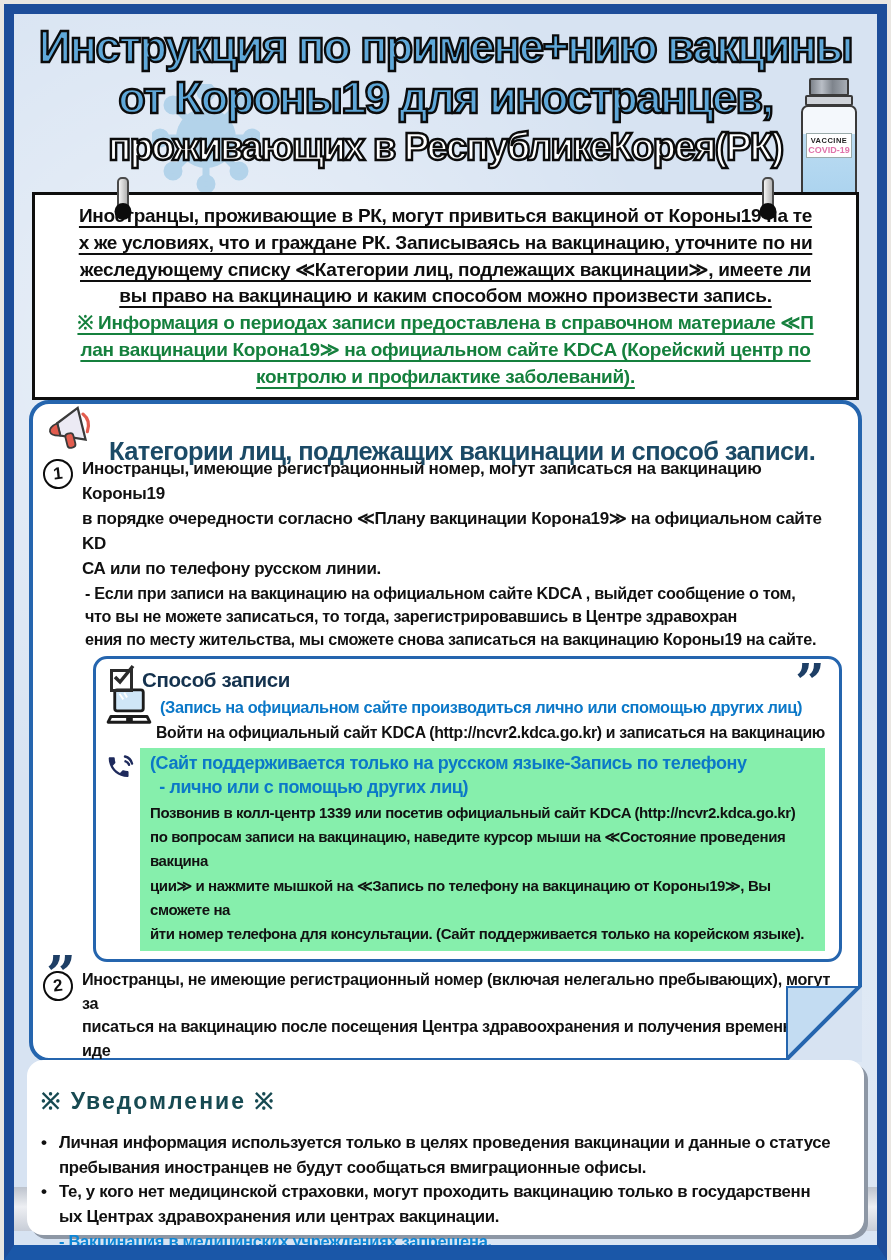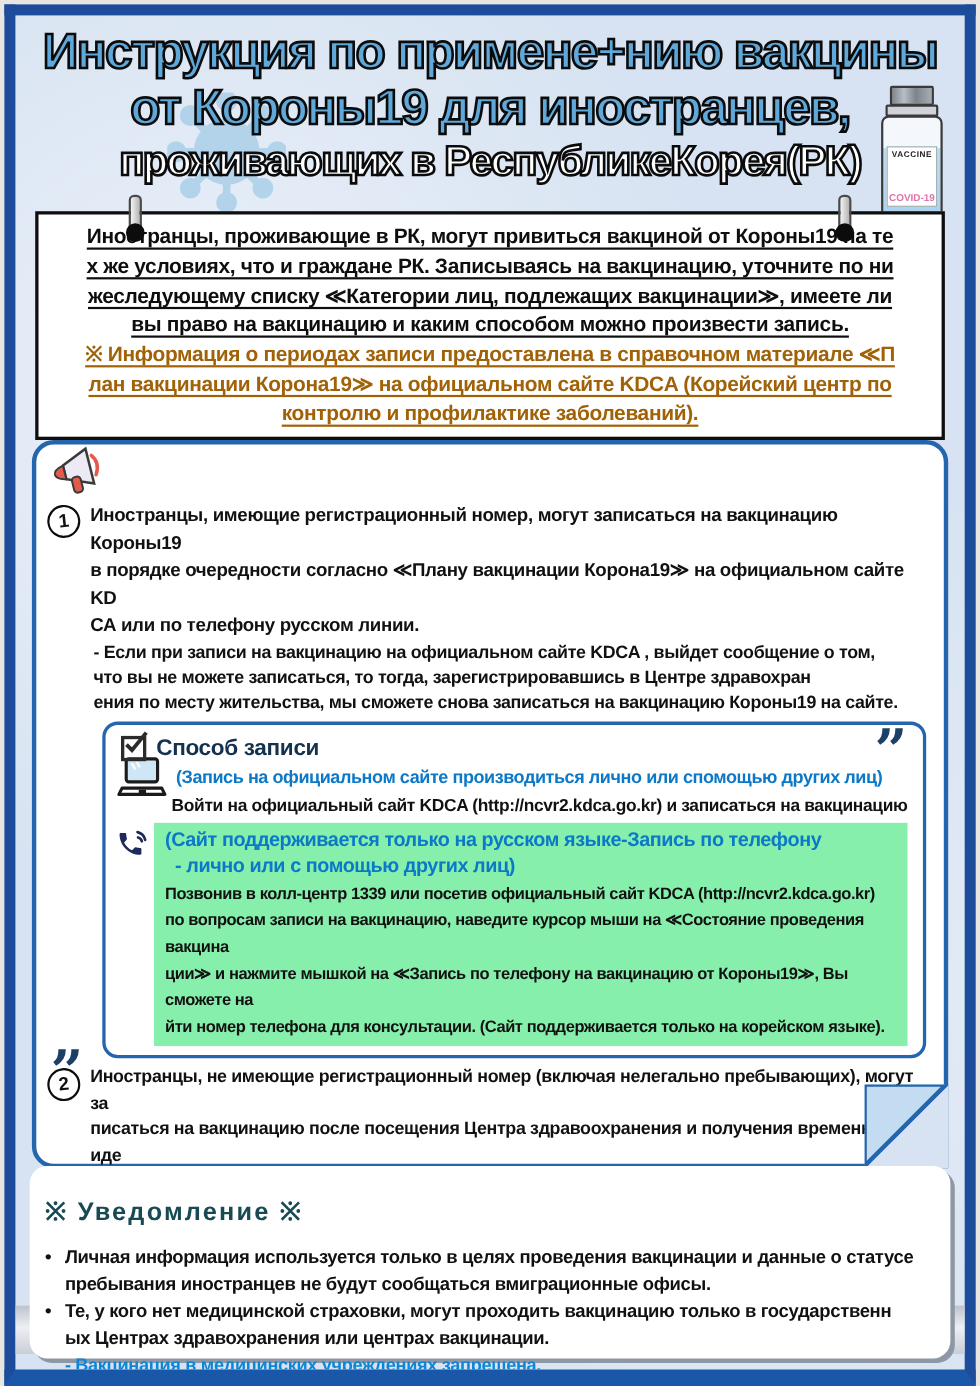--- a/index.html
+++ b/index.html
@@ -24,25 +24,25 @@
   .t1{font-size:45px;line-height:50px;color:#5fa8d9;}
   .t2{font-size:45px;line-height:52px;color:#5fa8d9;}
   .t3{font-size:38px;line-height:46px;color:#ffffff;}
   .virus{position:absolute;left:138px;top:62px;z-index:-1;opacity:.85;}
   .bottle{position:absolute;right:16px;top:56px;width:64px;height:128px;z-index:3;}
   .bottle .cap{width:36px;height:14px;margin:0 auto;background:linear-gradient(90deg,#7e848c,#b9bec6 30%,#7e848c 60%,#a7adb5);border:2px solid #3a3a3a;border-radius:2px;}
   .bottle .flange{width:44px;height:7px;margin:-1px auto 0;background:#cfd3d9;border:2px solid #3a3a3a;border-radius:2px;}
   .bottle .body{width:52px;height:98px;margin:-1px auto 0;background:linear-gradient(180deg,#f4f8fc 0%,#f4f8fc 28%,#bcdcf2 28%,#a9d2ee 100%);border:2.5px solid #3a3a3a;border-radius:7px;position:relative;overflow:hidden;}
   .bottle .label{position:absolute;left:3px;right:3px;top:26px;background:#fff;border:1px solid #9aa;padding:2px 0;text-align:center;}
   .lbl1{font-size:7.5px;letter-spacing:.5px;color:#222;display:block;}
-  .lbl2{font-size:9px;color:#e074ab;display:block;margin-top:30px;}
+  .lbl2{font-size:9px;color:#e074ab;display:block;}
   
   .intro-box{position:absolute;top:178px;left:18px;right:18px;height:194px;background:#fff;border:3px solid #0e0e0e;text-align:center;padding-top:8px;z-index:2;}
   .intro-black{font-size:19px;line-height:26.8px;color:#0e0e0e;text-decoration:underline;text-decoration-thickness:2px;text-underline-offset:4px;letter-spacing:-.3px;}
-  .intro-blue{font-size:19px;line-height:26.8px;color:#a16207;text-decoration:underline;text-decoration-thickness:2px;text-underline-offset:4px;letter-spacing:-.3px;}
+  .intro-blue{font-size:19px;line-height:26.8px;color:#15803d;text-decoration:underline;text-decoration-thickness:2px;text-underline-offset:4px;letter-spacing:-.3px;}
   .pin{position:absolute;top:-18px;width:20px;height:52px;}
   .pin-l{left:78px;}  .pin-r{right:78px;}
   .pin .stem{position:absolute;left:50%;transform:translateX(-50%);top:0;width:8px;height:34px;background:linear-gradient(90deg,#f4f4f4,#b3b3b3);border:2px solid #4a4a4a;border-radius:5px;}
   .pin .head{position:absolute;left:50%;transform:translateX(-50%);top:26px;width:17px;height:17px;background:#0c0c0c;border-radius:50%;}
   
   .main-box{position:absolute;top:386px;left:15px;right:15px;height:648px;background:#fff;border:4px solid #2565ae;border-radius:20px 20px 0 20px;padding:6px 12px 0 10px;z-index:1;}
   .sec-title-row{position:relative;height:44px;}
   .megaphone{position:absolute;left:-4px;top:-10px;}
   .sec-title{position:absolute;left:66px;top:6px;font-size:25.5px;letter-spacing:-.6px;color:#1b4a66;}
   .item{display:flex;gap:9px;margin-top:2px;}
@@ -143,20 +143,21 @@
   <section class="main-box">
     <div class="sec-title-row">
       <svg class="megaphone" width="58" height="58" viewBox="0 0 64 64">
         <g transform="rotate(-14 32 32)">
           <path d="M52 20 q7 9 0 20" fill="none" stroke="#e25c4e" stroke-width="3.5" stroke-linecap="round"></path>
           <polygon points="22,23 48,12 48,48 22,37" fill="#eceaf4" stroke="#3a3a3a" stroke-width="2.5"></polygon>
           <path d="M22 23 L22 37 Q12 35 12 30 Q12 25 22 23 Z" fill="#e25c4e" stroke="#3a3a3a" stroke-width="2"></path>
           <rect x="27" y="37" width="9" height="16" rx="3.5" fill="#e25c4e" stroke="#3a3a3a" stroke-width="2"></rect>
         </g>
       </svg>
+      <h2 class="sec-title">Категории лиц, подлежащих вакцинации и способ записи.</h2>
     </div>
 
     <div class="item">
       <span class="num">1</span>
       <div class="item-text ml">Иностранцы, имеющие регистрационный номер, могут записаться на вакцинацию Короны19
 в порядке очередности согласно ≪Плану вакцинации Корона19≫ на официальном сайте KD
 СА или по телефону русском линии.</div>
     </div>
     <div class="subnote ml">- Если при записи на вакцинацию на официальном сайте KDCA , выйдет сообщение о том,
 что вы не можете записаться, то тогда, зарегистрировавшись в Центре здравохран

